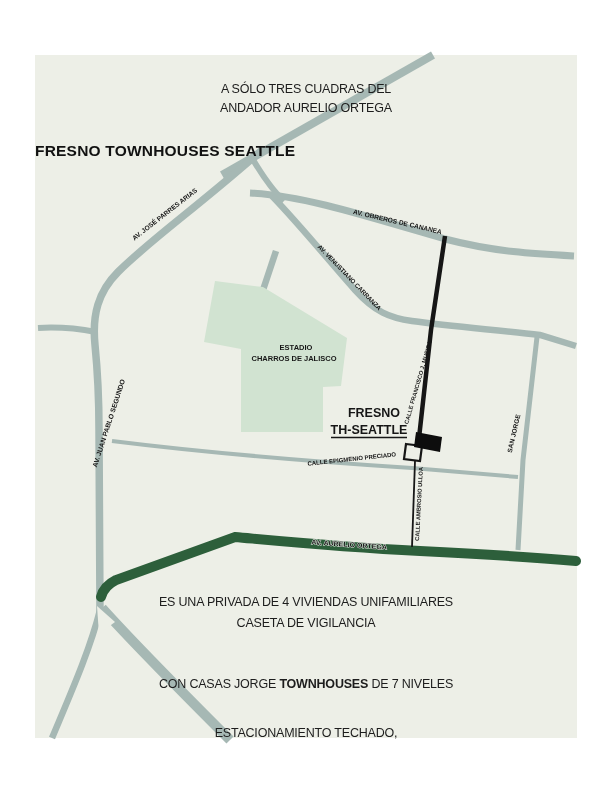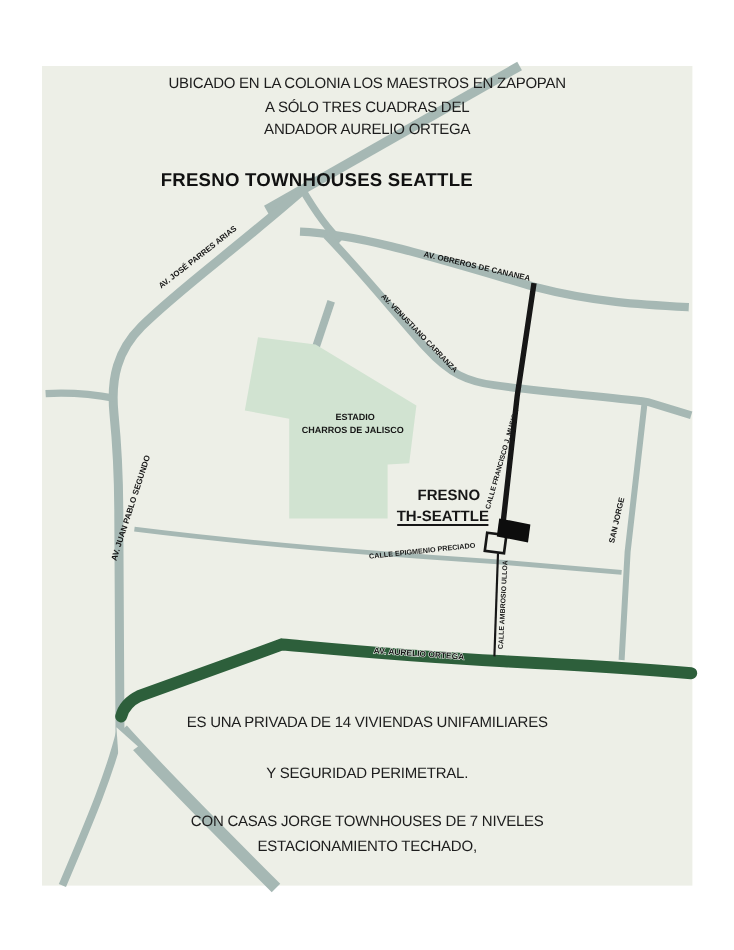--- a/index.html
+++ b/index.html
@@ -1,21 +1,21 @@
 <!DOCTYPE html>
 <html><head>
 <meta charset="utf-8">
 <style>
   html,body{margin:0;padding:0;background:#ffffff;}
   .page{position:relative;width:612px;height:792px;background:#ffffff;overflow:hidden;
         font-family:"Liberation Sans",sans-serif;}
   .map-svg{position:absolute;left:0;top:0;}
   .txt{position:absolute;left:35px;width:542px;text-align:center;color:#1d1d1d;
        font-size:12.5px;letter-spacing:-0.2px;white-space:nowrap;}
-  .title{position:absolute;left:35px;width:458px;text-align:center;color:#111;
+  .title{position:absolute;left:35px;width:458px;color:#111;
          font-size:15.5px;font-weight:bold;letter-spacing:0.2px;white-space:nowrap;}
   .street-label{font-family:"Liberation Sans",sans-serif;font-weight:bold;fill:#161616;}
   .halo{paint-order:stroke;stroke:#e7eee6;stroke-width:0.9px;}
 </style>
 </head>
 <body>
 
 <div class="page">
 
   <svg class="map-svg" width="612" height="792" viewBox="0 0 612 792">
@@ -74,23 +74,22 @@
       <text class="street-label" font-size="7.5" text-anchor="middle" x="294" y="361">CHARROS DE JALISCO</text>
     </g>
 
     <g>
       <text class="street-label" font-size="12.5" text-anchor="middle" x="374" y="417">FRESNO</text>
       <text class="street-label" font-size="12.5" text-anchor="middle" x="369" y="434">TH-SEATTLE</text>
       <line x1="331" y1="437.5" x2="407" y2="437.5" stroke="#161616" stroke-width="1.6"></line>
     </g>
   </svg>
 
-  <div class="txt" style="top:62px">UBICADO EN LA COLONIA LOS MAESTROS EN ZAPOPAN</div>
   <div class="txt" style="top:101px">ANDADOR AURELIO ORTEGA</div>
   <div class="txt" style="top:82px">A  SÓLO TRES CUADRAS DEL</div>
   <div class="title" style="top:142px">FRESNO TOWNHOUSES SEATTLE</div>
 
-  <div class="txt" style="top:595px">ES UNA PRIVADA DE 14 VIVIENDAS UNIFAMILIARES</div>
-  <div class="txt" style="top:637px">Y SEGURIDAD PERIMETRAL.</div>
-  <div class="txt" style="top:677px"><span>CON CASAS JORGE </span><span class="bold" style="font-weight:normal">TOWNHOUSES</span><span> DE 7 NIVELES</span></div>
-  <div class="txt" style="top:698px">ESTACIONAMIENTO TECHADO,</div>
+  <div class="txt" style="top:595px">ES UNA PRIVADA DE 4 VIVIENDAS UNIFAMILIARES</div>
+  <div class="txt" style="top:616px">CASETA DE VIGILANCIA</div>
+  <div class="txt" style="top:677px"><span>CON CASAS JORGE </span><span class="bold" style="font-weight:bold">TOWNHOUSES</span><span> DE 7 NIVELES</span></div>
+  <div class="txt" style="top:726px">ESTACIONAMIENTO TECHADO,</div>
 
 </div>
 
 </body></html>

